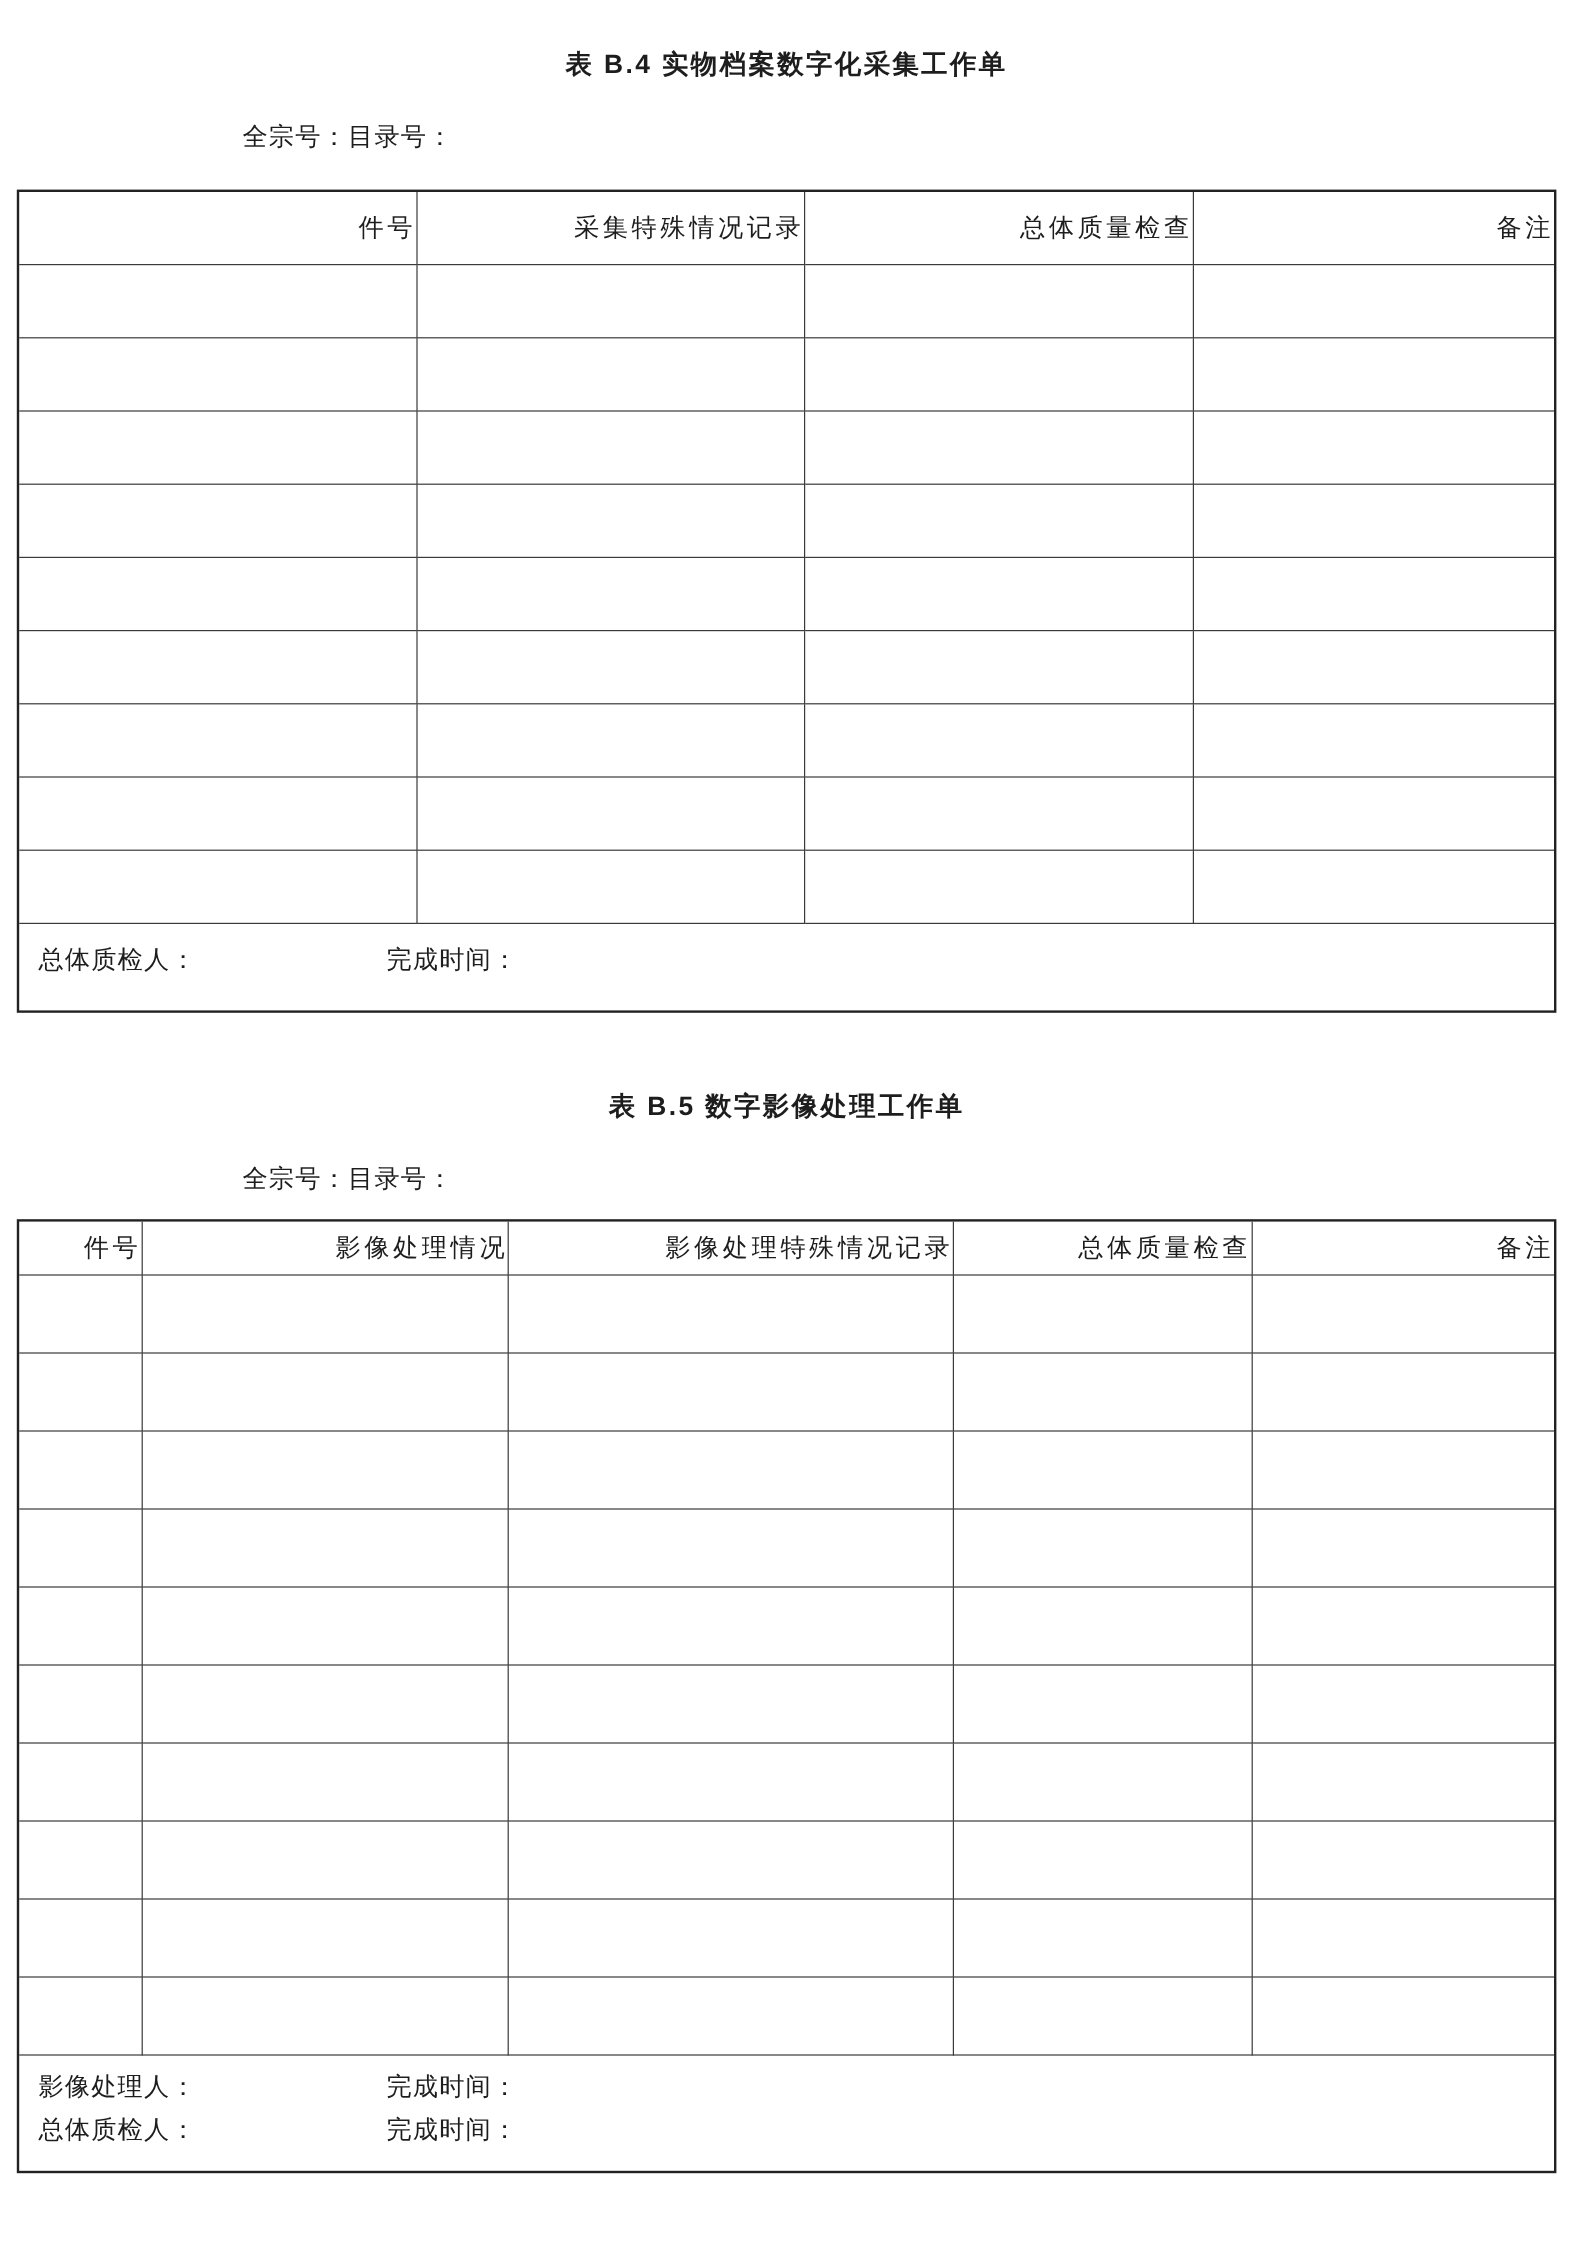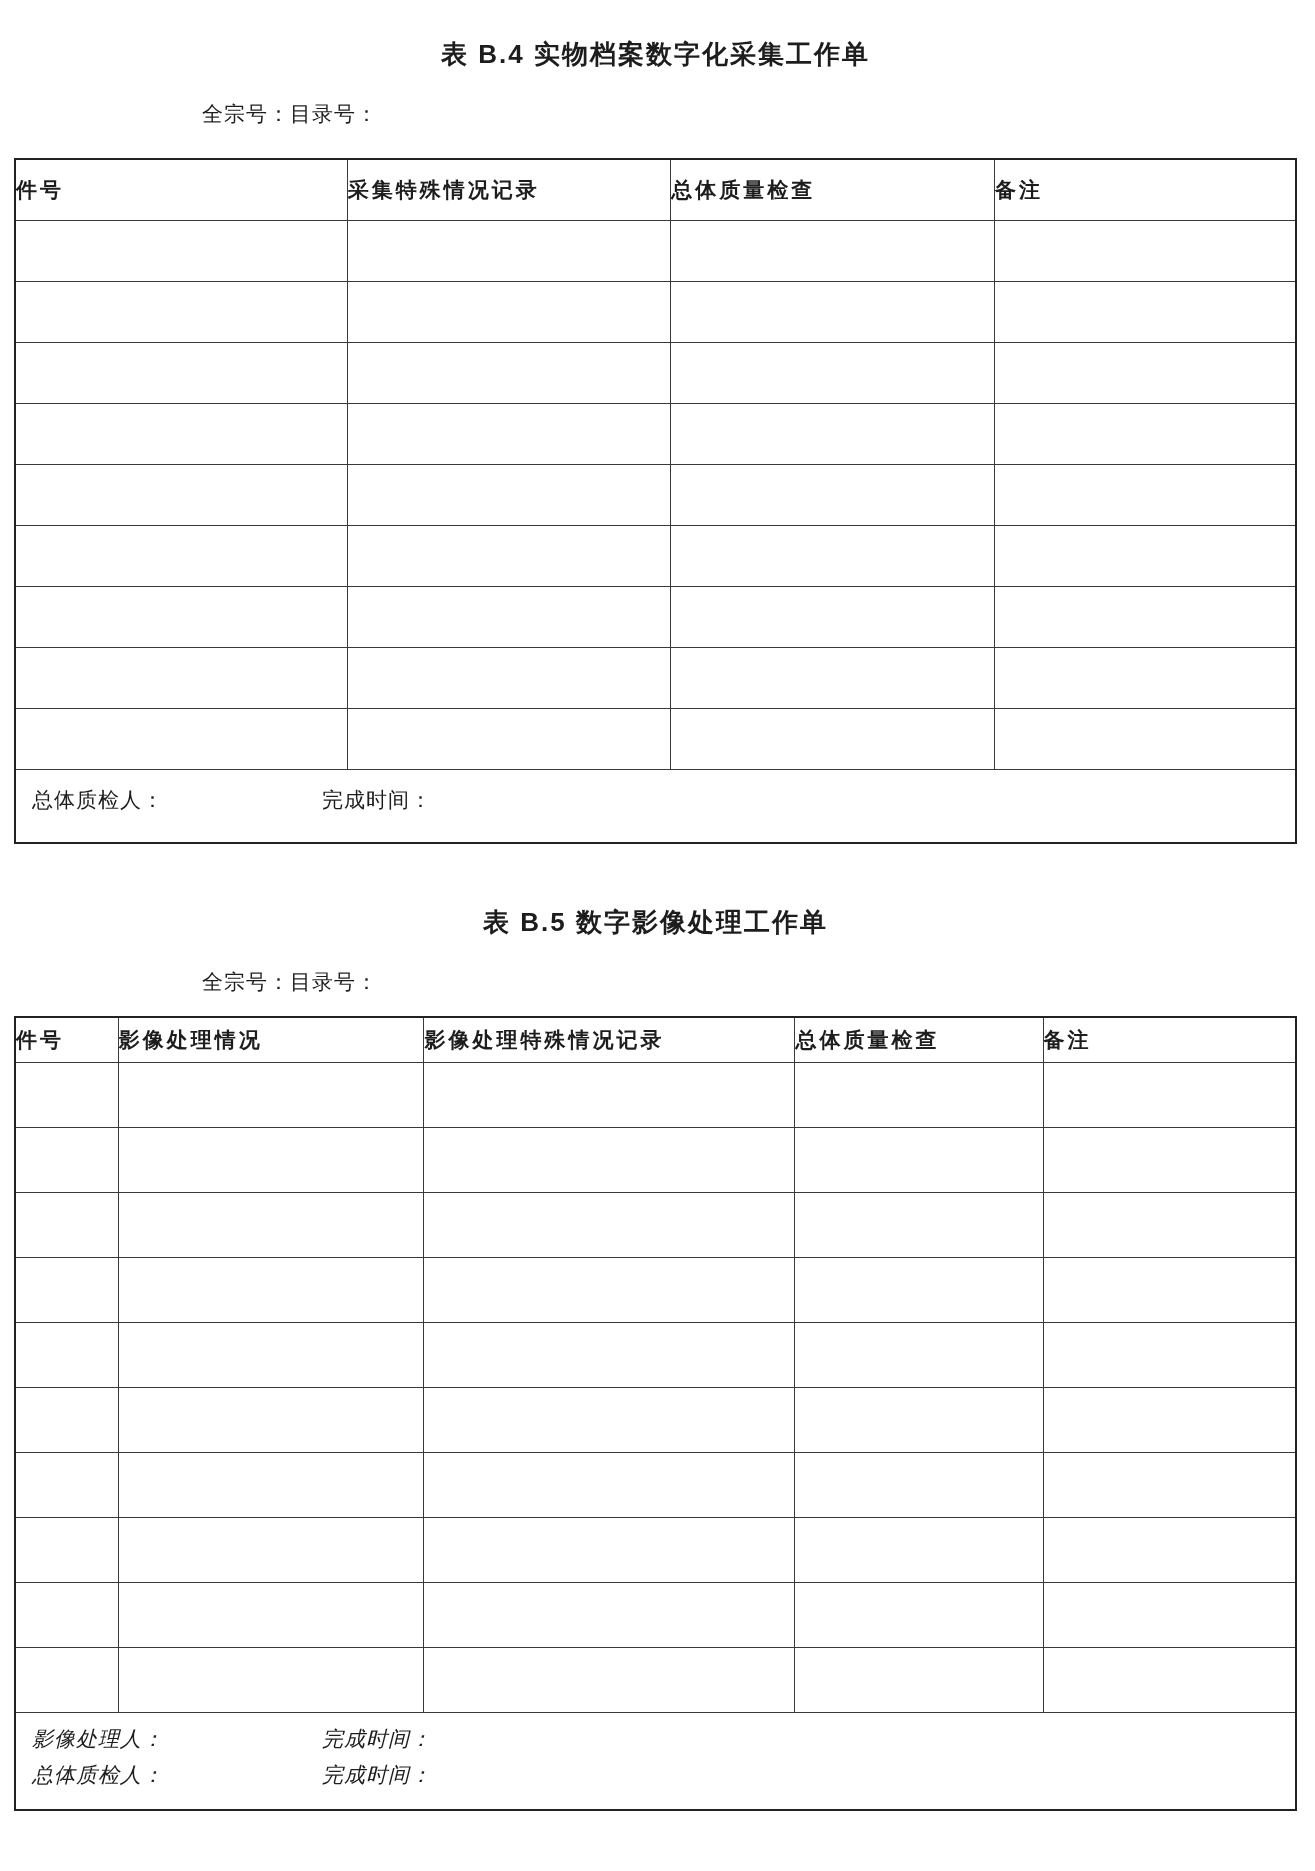--- a/index.html
+++ b/index.html
@@ -19,21 +19,21 @@
   }
   .page{
     width:1315px;
     padding:38px 18px 20px 14px;
   }
   .sheet-title{
     margin:0;
     text-align:center;
     font-family:"Liberation Sans","DejaVu Sans",sans-serif;
     font-weight:bold;
-    font-size:26px;
+    font-size:22px;
     line-height:32px;
     letter-spacing:2px;
     color:var(--ink);
   }
   .sheet-title.second{
     margin-top:62px;
     text-align:center;
   }
   .meta-line{
     margin-top:30px;
@@ -58,41 +58,40 @@
   table.grid{
     width:100%;
     border-collapse:collapse;
     table-layout:fixed;
   }
   table.grid th, table.grid td{
     border:1px solid var(--line);
     padding:0;
   }
   table.grid th{
-    font-weight:bold;
+    font-weight:normal;
     font-size:21px;
     letter-spacing:3px;
-    text-align:left;
+    text-align:right;
     vertical-align:middle;
     color:var(--ink);
   }
   #table-b4 th{height:60px;}
   #table-b4 td{height:61px;}
   #table-b5 th{height:45px;}
   #table-b5 td{height:65px;}
   
   table.grid tr > *:first-child{border-left:none;}
   table.grid tr > *:last-child{border-right:none;}
   table.grid thead tr > *{border-top:none;}
   .tbl-footer{
     padding:12px 0 24px 16px;
   }
   #sheet-b5 .tbl-footer{
     padding:8px 0 16px 16px;
-    font-style:italic;
   }
   .footer-line{
     font-size:21px;
     line-height:36px;
     letter-spacing:1px;
   }
   .footer-line .person{
     display:inline-block;
     width:290px;
   }

